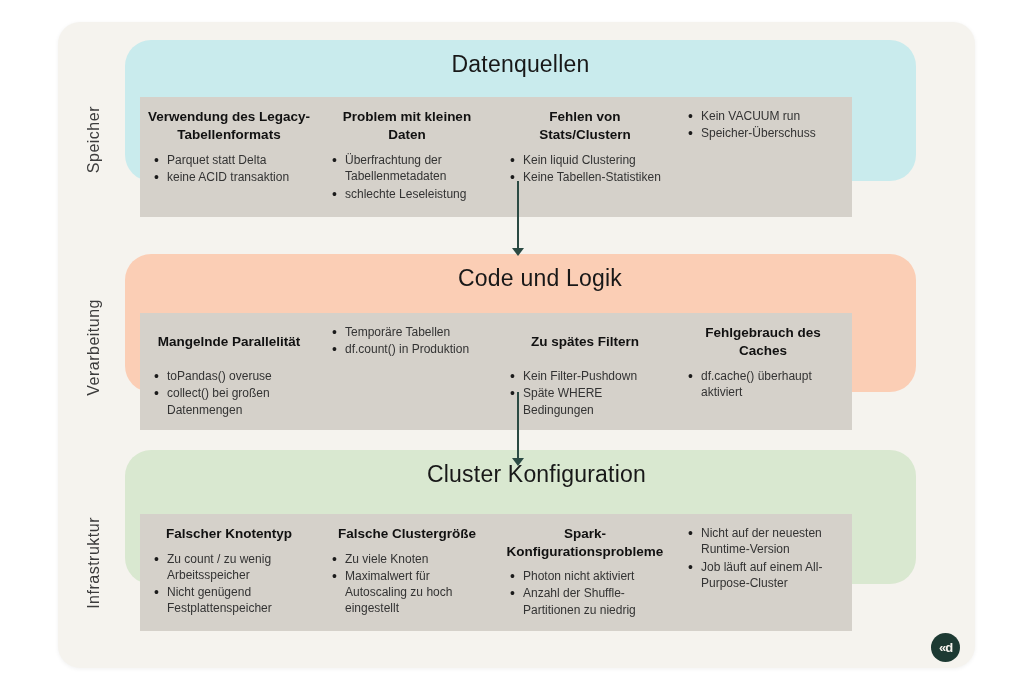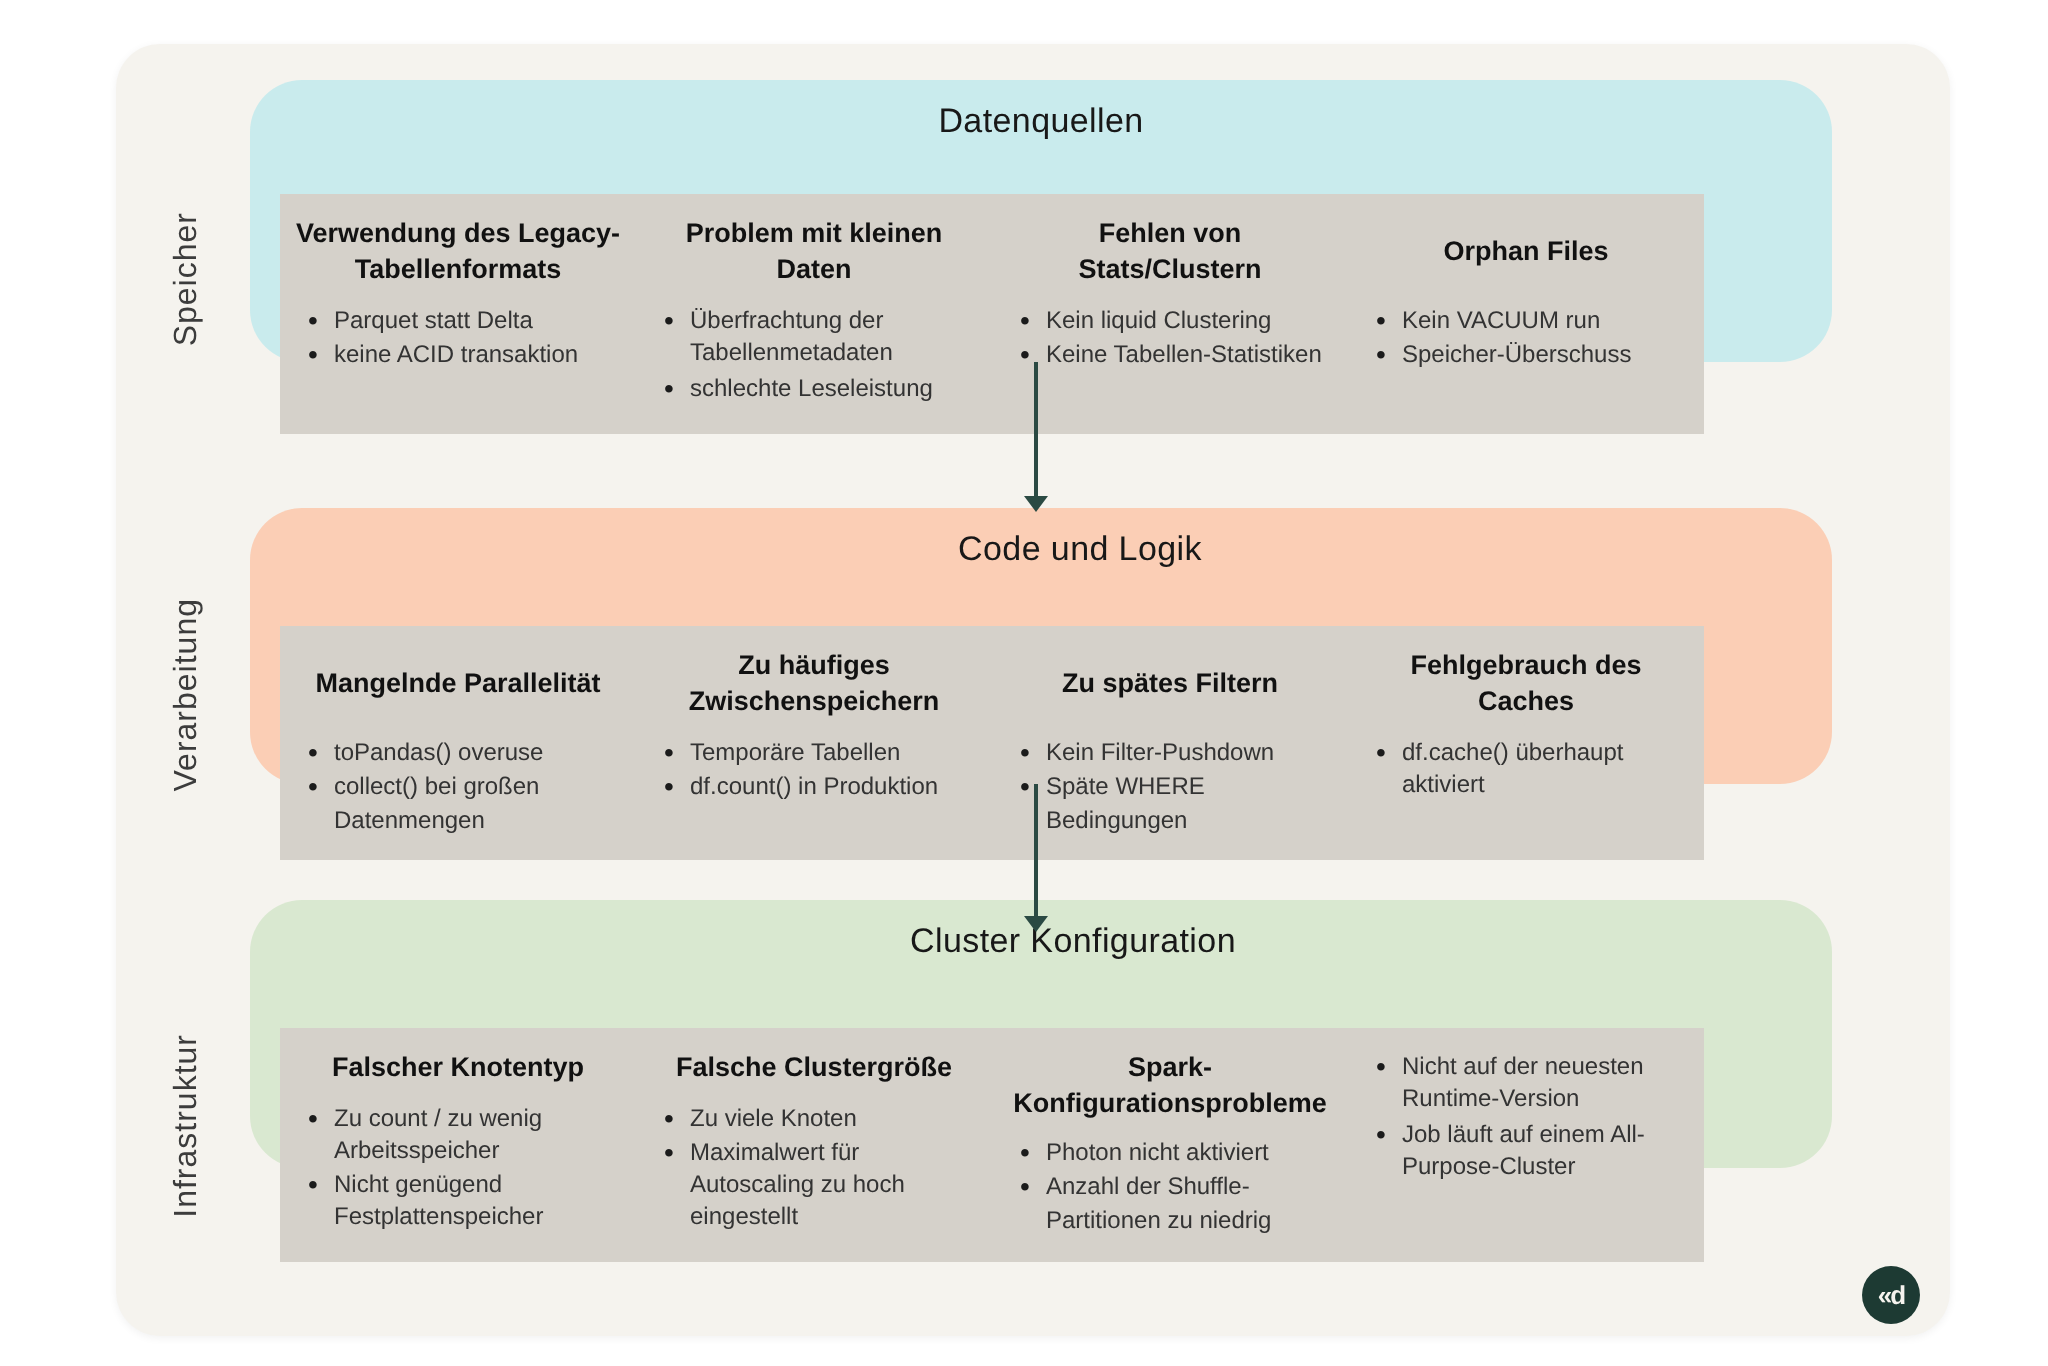--- a/index.html
+++ b/index.html
@@ -33,21 +33,21 @@
   .label-1{top:232px;height:186px;}
   .label-2{top:451px;height:180px;}
   .banner{
     position:absolute; left:67px; width:791px; border-radius:26px;
   }
   .banner-0{top:18px;height:141px;}
   .banner-1{top:232px;height:138px;}
   .banner-2{top:428px;height:134px;padding-left:32px;}
   .banner-title{
     text-align:center; padding-top:11px;
-    font-size:17px; font-weight:500; color:#181818; letter-spacing:0.2px;
+    font-size:23px; font-weight:500; color:#181818; letter-spacing:0.2px;
   }
   .cards-row{
     position:absolute; left:82px; width:860px;
     display:flex; justify-content:flex-start;
   }
   .row-0{top:75px;}
   .row-1{top:291px;}
   .row-2{top:492px;}
   .card{
     width:178px; background:var(--card_bg);
@@ -129,38 +129,36 @@
       </ul>
     </div>
     <div class="card">
       <div class="card-title">Fehlen von Stats/Clustern</div>
       <ul class="bullets">
         <li>Kein liquid Clustering</li>
         <li>Keine Tabellen-Statistiken</li>
       </ul>
     </div>
     <div class="card">
-      <div class="card-title">Orphan Files</div>
       <ul class="bullets">
         <li>Kein VACUUM run</li>
         <li>Speicher-Überschuss</li>
       </ul>
     </div>
   </div>
 
   <div class="cards-row row-1">
     <div class="card">
       <div class="card-title">Mangelnde Parallelität</div>
       <ul class="bullets">
         <li>toPandas() overuse</li>
         <li>collect() bei großen Datenmengen</li>
       </ul>
     </div>
     <div class="card">
-      <div class="card-title">Zu häufiges Zwischenspeichern</div>
       <ul class="bullets">
         <li>Temporäre Tabellen</li>
         <li>df.count() in Produktion</li>
       </ul>
     </div>
     <div class="card">
       <div class="card-title">Zu spätes Filtern</div>
       <ul class="bullets">
         <li>Kein Filter-Pushdown</li>
         <li>Späte WHERE Bedingungen</li>

